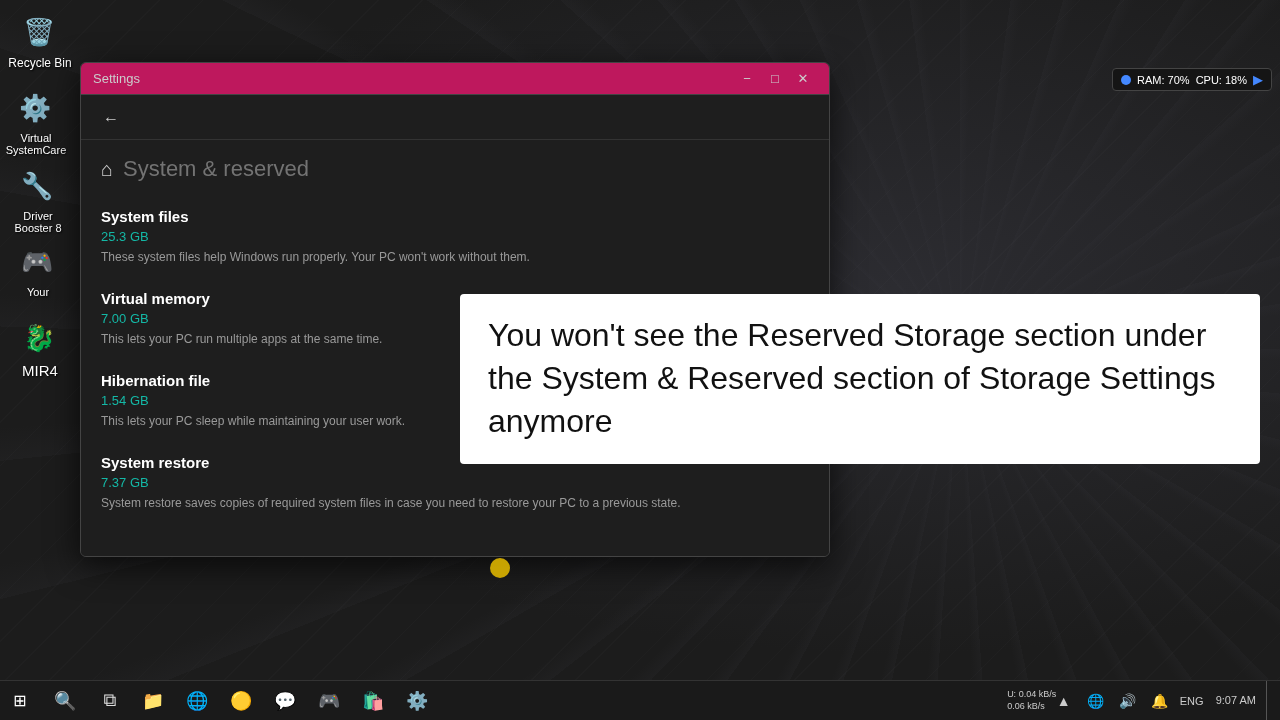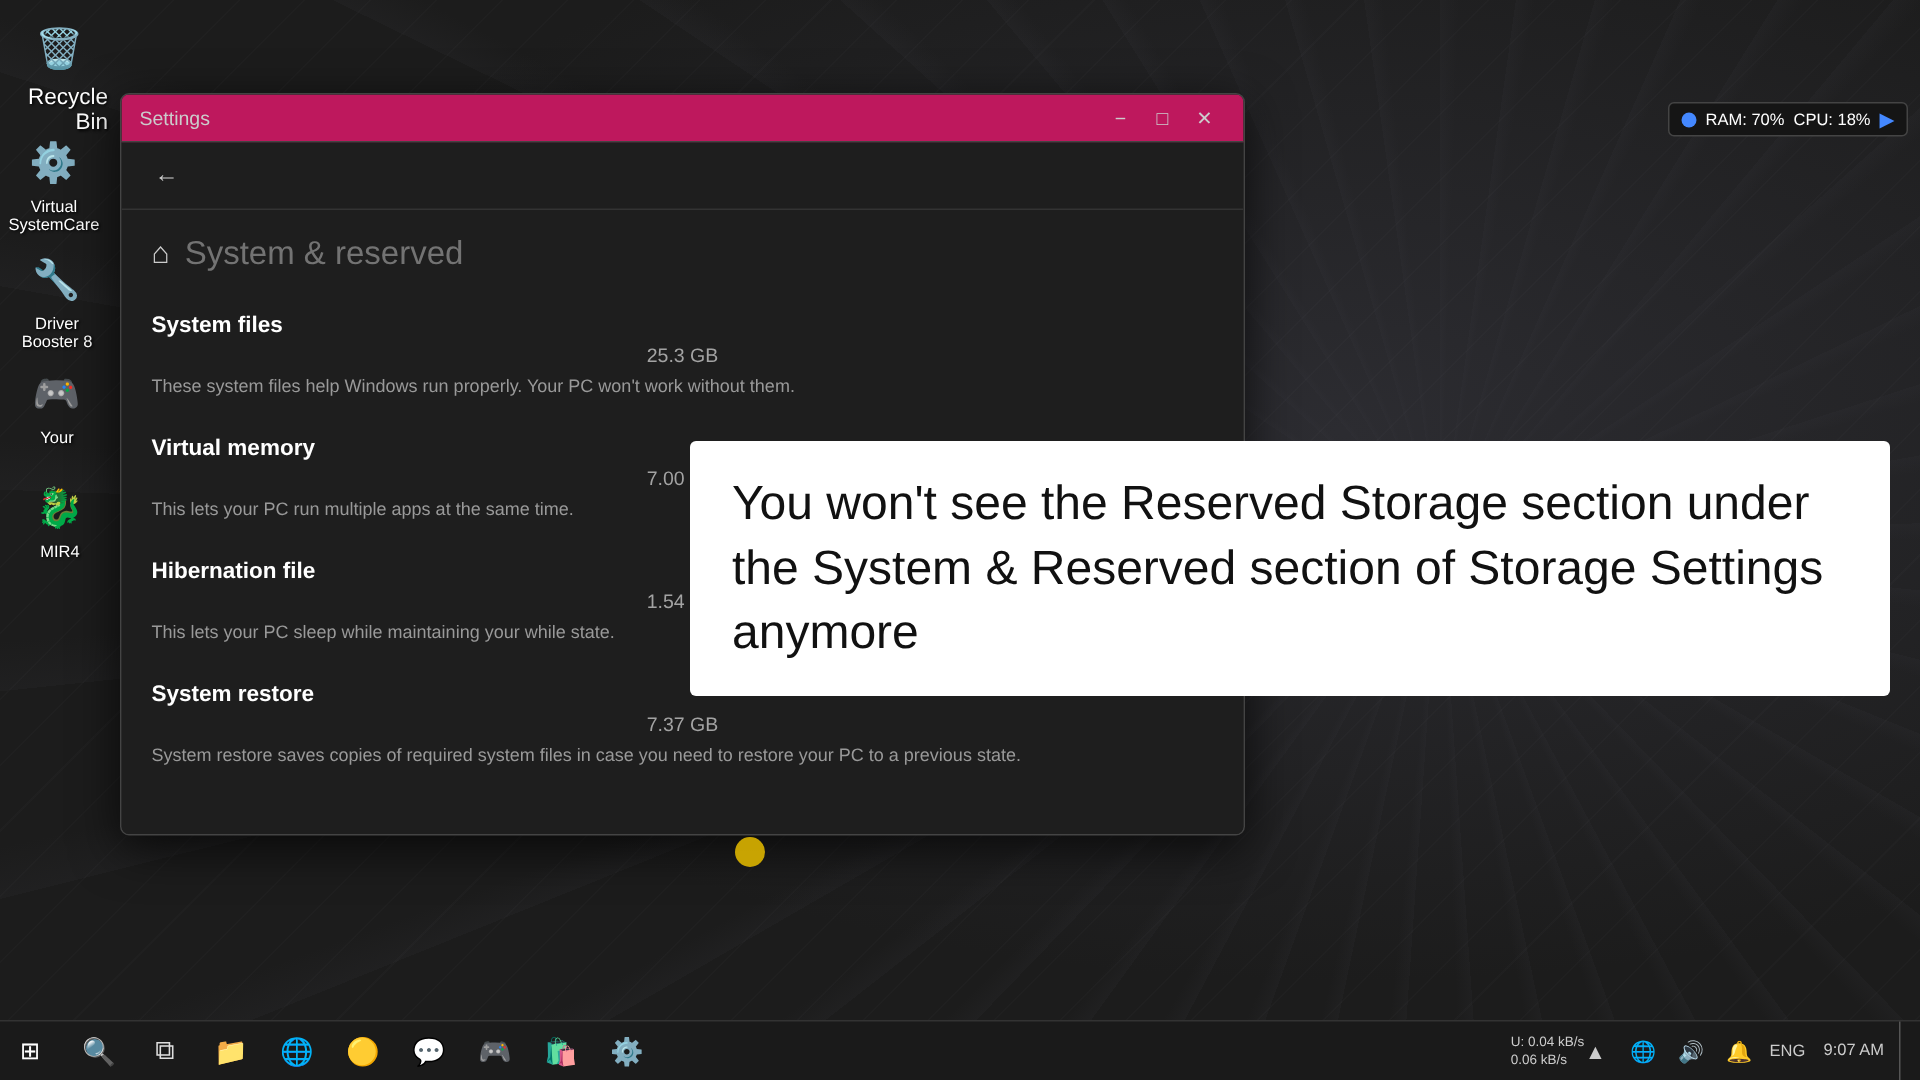--- a/index.html
+++ b/index.html
@@ -231,23 +231,22 @@
       margin-bottom: 24px;
     }
     .section-heading {
       font-size: 15px;
       font-weight: 600;
       color: #fff;
       margin-bottom: 4px;
     }
     .section-size {
       font-size: 13px;
-      color: #a3a3a3;
+      color: #14b8a6;
       margin-bottom: 4px;
-      text-align: center;
     }
     .section-desc {
       font-size: 12px;
       color: #999;
       line-height: 1.5;
     }
 
     
     .tooltip-overlay {
       position: absolute;
@@ -293,37 +292,37 @@
 </head>
 <body>
 
 <div class="desktop">
   <div class="desktop-bg"></div>
   <div class="wire-bg"></div>
 
   <div id="desktop-icons-container">
       <div class="desktop-icon" style="top: 8px; left: 4px;">
       <div class="icon-img">🗑️</div>
-      <span style="font-size:15px; color:#fff; text-shadow:1px 1px 2px #000;text-align:right;">Recycle Bin</span>
+      <span style="font-size:12px; color:#fff; text-shadow:1px 1px 2px #000;text-align:right;">Recycle Bin</span>
     </div>
       <div class="desktop-icon" style="top: 84px; left: 0px;">
       <div class="icon-img">⚙️</div>
       <span style="font-size:11px; color:#fff; text-shadow:1px 1px 2px #000;">Virtual SystemCare</span>
     </div>
       <div class="desktop-icon" style="top: 162px; left: 2px;">
       <div class="icon-img">🔧</div>
       <span style="font-size:11px; color:#fff; text-shadow:1px 1px 2px #000;">Driver Booster 8</span>
     </div>
       <div class="desktop-icon" style="top: 238px; left: 2px;">
       <div class="icon-img">🎮</div>
       <span style="font-size:11px; color:#fff; text-shadow:1px 1px 2px #000;">Your</span>
     </div>
       <div class="desktop-icon" style="top: 314px; left: 4px;">
       <div class="icon-img">🐉</div>
-      <span style="font-size:11px; color:#fff; text-shadow:1px 1px 2px #000;">MIR4</span>
+      <span style="font-size:15px; color:#fff; text-shadow:1px 1px 2px #000;">MIR4</span>
     </div>
     </div>
 
   <div class="sys-monitor">
     <div class="monitor-dot"></div>
     <span>RAM: 70%</span>
     <span>CPU: 18%</span>
     <span class="monitor-arrow">▶</span>
   </div>
 
@@ -352,21 +351,21 @@
       <div class="section-desc">These system files help Windows run properly. Your PC won't work without them.</div>
     </div>
           <div class="section-block">
       <div class="section-heading">Virtual memory</div>
       <div class="section-size">7.00 GB</div>
       <div class="section-desc">This lets your PC run multiple apps at the same time.</div>
     </div>
           <div class="section-block">
       <div class="section-heading">Hibernation file</div>
       <div class="section-size">1.54 GB</div>
-      <div class="section-desc">This lets your PC sleep while maintaining your while state.</div>
+      <div class="section-desc">This lets your PC sleep while maintaining your user work.</div>
     </div>
           <div class="section-block">
       <div class="section-heading">System restore</div>
       <div class="section-size">7.37 GB</div>
       <div class="section-desc">System restore saves copies of required system files in case you need to restore your PC to a previous state.</div>
     </div>
         </div>
     </div>
   </div>
 

